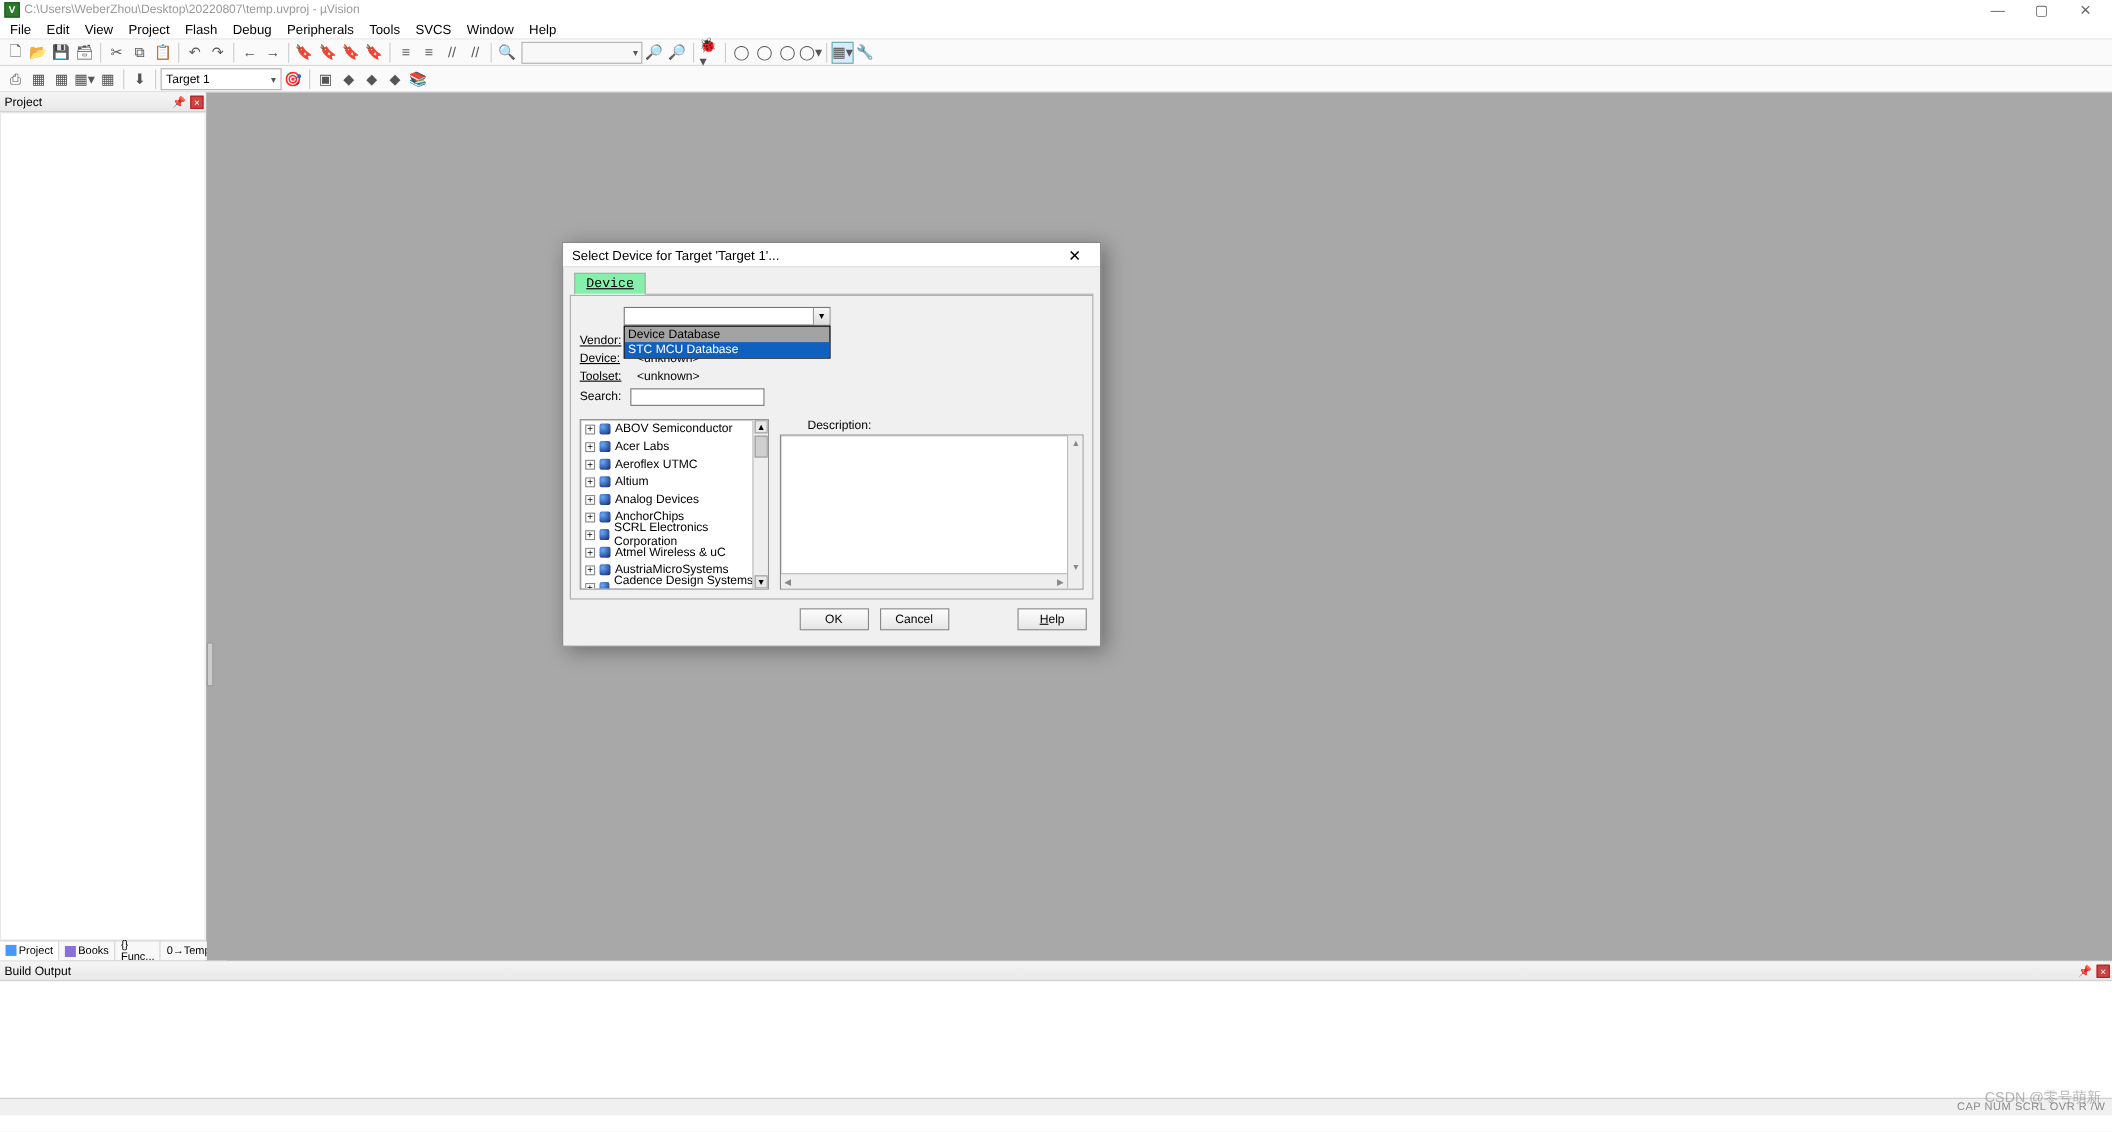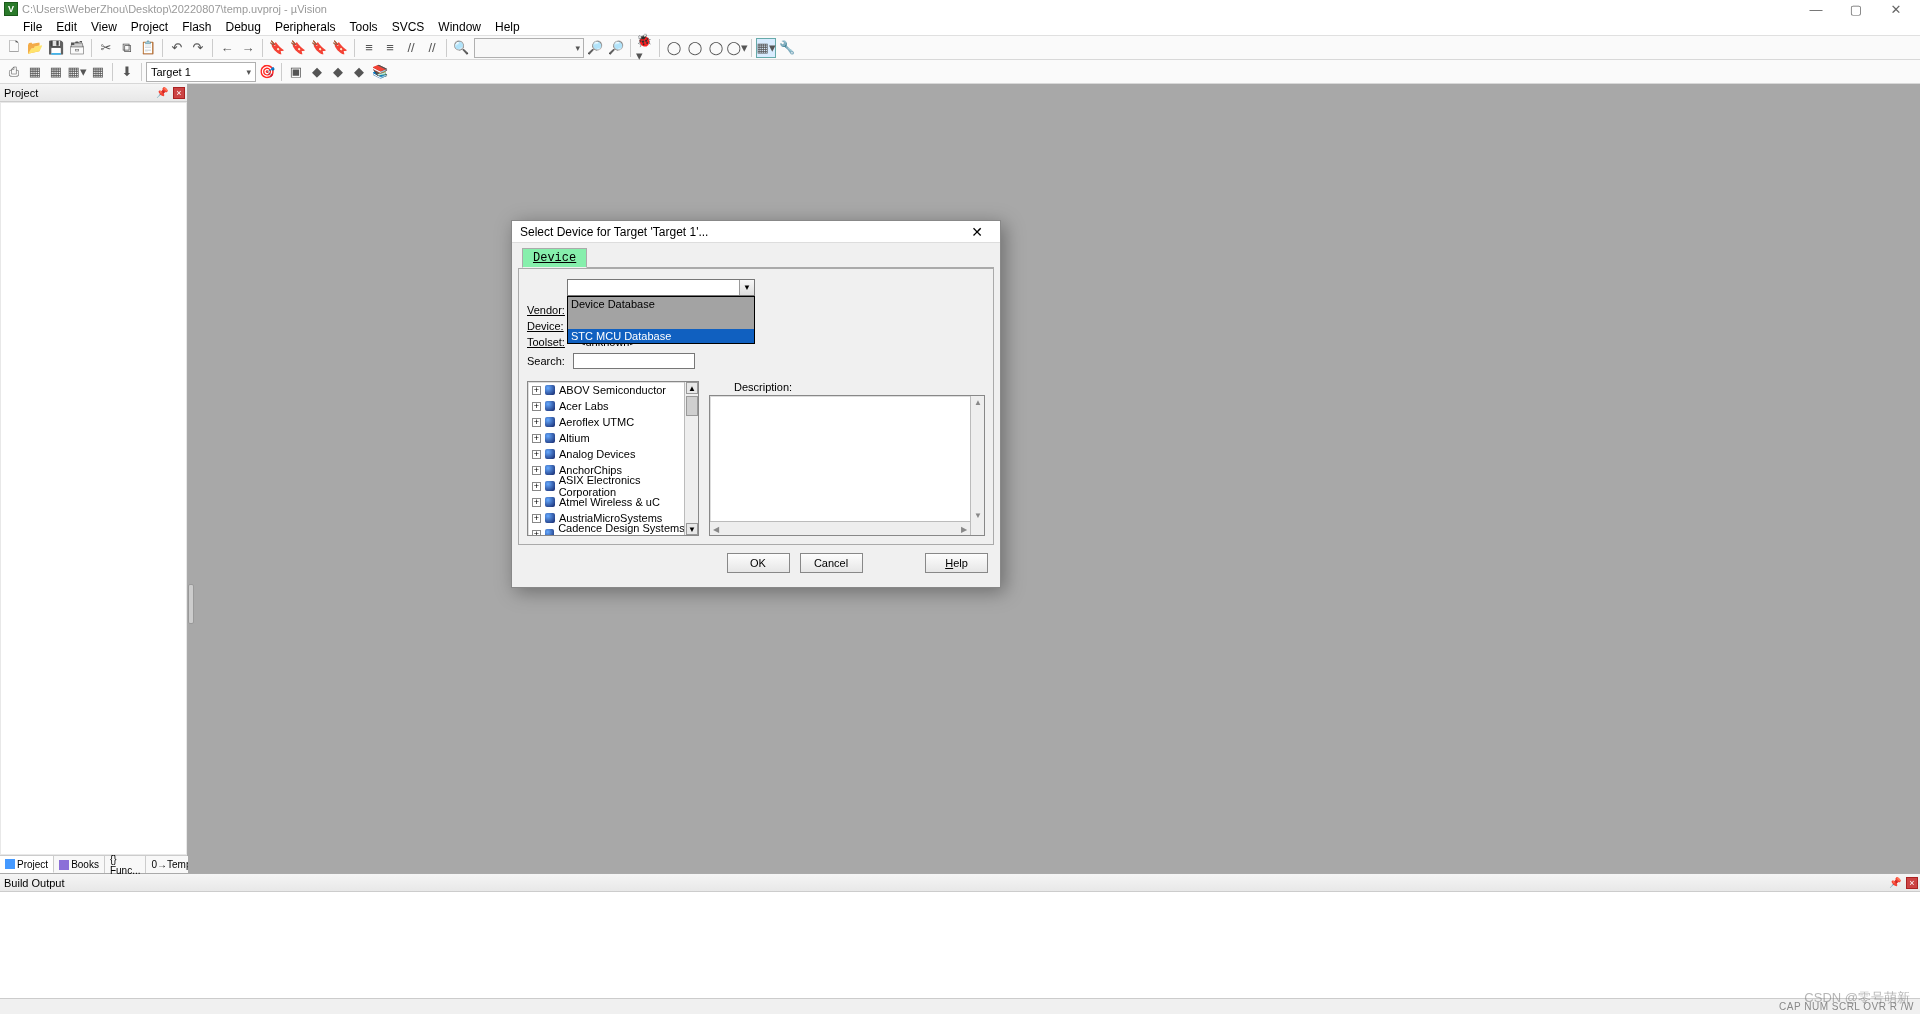--- a/index.html
+++ b/index.html
@@ -1,21 +1,21 @@
 <!DOCTYPE html>
 <html><head>
 <meta charset="utf-8">
 <style>
 * { margin: 0; padding: 0; box-sizing: border-box; }
 body { font-family: "Segoe UI", Tahoma, sans-serif; font-size: 12px; background: #fff; overflow: hidden; width: 1920px; height: 1029px; position: relative; }
 .titlebar { height: 18px; background: #fff; display: flex; align-items: center; padding: 0 4px; color: #999; font-size: 11px; }
 .titlebar .app-icon { width: 14px; height: 14px; background: #2a7a2a; margin-right: 4px; border: 1px solid #1a5a1a; display:inline-flex; align-items:center; justify-content:center; color:#fff; font-size:9px; font-weight:bold; }
 .titlebar .spacer { flex: 1; }
 .winbtn { width: 40px; height: 18px; display: inline-flex; align-items: center; justify-content: center; color: #666; font-size: 13px; }
-.menubar { height: 18px; display: flex; align-items: center; padding: 0 16px; background: #fff; border-bottom: 1px solid #e0e0e0; }
+.menubar { height: 18px; display: flex; align-items: center; padding: 0 2px; background: #fff; border-bottom: 1px solid #e0e0e0; }
 .menubar span { padding: 1px 7px; font-size: 12px; color: #000; }
 .toolbar { height: 24px; background: #fafafa; border-bottom: 1px solid #d8d8d8; display: flex; align-items: center; padding: 0 4px; gap: 1px; }
 .toolbar2 { height: 24px; background: #fafafa; border-bottom: 1px solid #d8d8d8; display: flex; align-items: center; padding: 0 4px; gap: 1px; }
 .tbtn { width: 20px; height: 20px; display: inline-flex; align-items: center; justify-content: center; border: 1px solid transparent; font-size: 13px; color:#555; }
 .tsep { width: 1px; height: 18px; background: #ccc; margin: 0 3px; }
 .target-combo { width: 110px; height: 20px; border: 1px solid #b0b0b0; background: #fff; font-size: 11px; padding: 0 4px; display: flex; align-items: center; }
 .target-combo .arrow { margin-left: auto; font-size: 9px; color: #555; }
 .find-combo { width: 110px; height: 20px; border: 1px solid #b0b0b0; background: #f8f8f8; margin-left:2px; display:flex; align-items:center; }
 .find-combo .arrow { margin-left: auto; font-size: 9px; color: #555; padding-right:3px; }
 .main-area { display: flex; height: calc(100% - 18px - 18px - 24px - 24px - 140px - 16px); }
@@ -45,21 +45,21 @@
 .dlg-title .dlg-close { margin-left: auto; width: 30px; height: 20px; display: inline-flex; align-items: center; justify-content: center; font-size: 14px; color: #000; }
 .dlg-body { padding: 4px 6px 4px 6px; }
 .tabstrip { display: flex; border-bottom: 1px solid #aaa; margin-left:4px; }
 .tabstrip .tab { padding: 2px 10px; font-family: "Courier New", monospace; font-size: 12px; border: 1px solid #aaa; border-bottom: 1px solid #f0f0f0; background: #86efac; position: relative; top: 1px; }
 .inner-panel { border: 1px solid #aaa; padding: 10px 8px 8px 8px; background: #f0f0f0; }
 .db-combo-row { margin-left: 40px; margin-bottom: 6px; position:relative; }
 .db-combobox { width: 188px; height: 17px; border: 1px solid #777; background: #fff; display:inline-flex; align-items:center; }
 .db-combobox .arrowbox { width: 15px; height: 15px; margin-left:auto; border-left:1px solid #999; background: linear-gradient(#f8f8f8,#ddd); display:inline-flex; align-items:center; justify-content:center; font-size:8px; }
 .db-dropdown { position:absolute; left:0; top:17px; width:188px; border:1px solid #000; background:#a3a3a3; z-index:10; }
 .db-dropdown div { padding: 0 3px; font-size: 11px; height:14px; line-height:14px; }
-.db-dropdown .sel { background: #1060c0; color: #fff; margin-top: 18px; }
+.db-dropdown .sel { background: #1060c0; color: #fff; }
 .form-row { display: flex; align-items: center; height: 16px; font-size: 11px; margin-bottom: 0; }
 .form-row .lbl { width: 46px; text-align: left; text-decoration: underline; }
 .form-row .val { padding-left: 6px; }
 .search-row { display:flex; align-items:center; margin-top:3px; }
 .search-row .lbl { font-size:11px; width:46px; }
 .search-input { width: 122px; height: 16px; border: 1px solid #777; background:#fff; font-size:11px; padding:0 2px; }
 .lower-cols { display: flex; gap: 10px; margin-top: 12px; }
 .tree-box { width: 172px; height: 155px; border: 1px solid #888; background: #fff; overflow: hidden; position: relative; box-shadow: inset 1px 1px 0 #ddd; }
 .tree-scroll { position:absolute; right:0; top:0; width:14px; height:100%; background:#eee; border-left:1px solid #bbb; }
 .tree-scroll .thumb { position:absolute; top:14px; width:12px; left:1px; height:20px; background:#cfcfcf; border:1px solid #999; }
@@ -279,21 +279,21 @@
               <span>Analog Devices</span>
             </div>
           <div class="tree-item">
               <span class="plusbox">+</span>
               <span class="chip-icon"></span>
               <span>AnchorChips</span>
             </div>
           <div class="tree-item">
               <span class="plusbox">+</span>
               <span class="chip-icon"></span>
-              <span>ASIX Electronics Corporation</span>
+              <span>SCRL Electronics Corporation</span>
             </div>
           <div class="tree-item">
               <span class="plusbox">+</span>
               <span class="chip-icon"></span>
               <span>Atmel Wireless &amp; uC</span>
             </div>
           <div class="tree-item">
               <span class="plusbox">+</span>
               <span class="chip-icon"></span>
               <span>AustriaMicroSystems</span>

